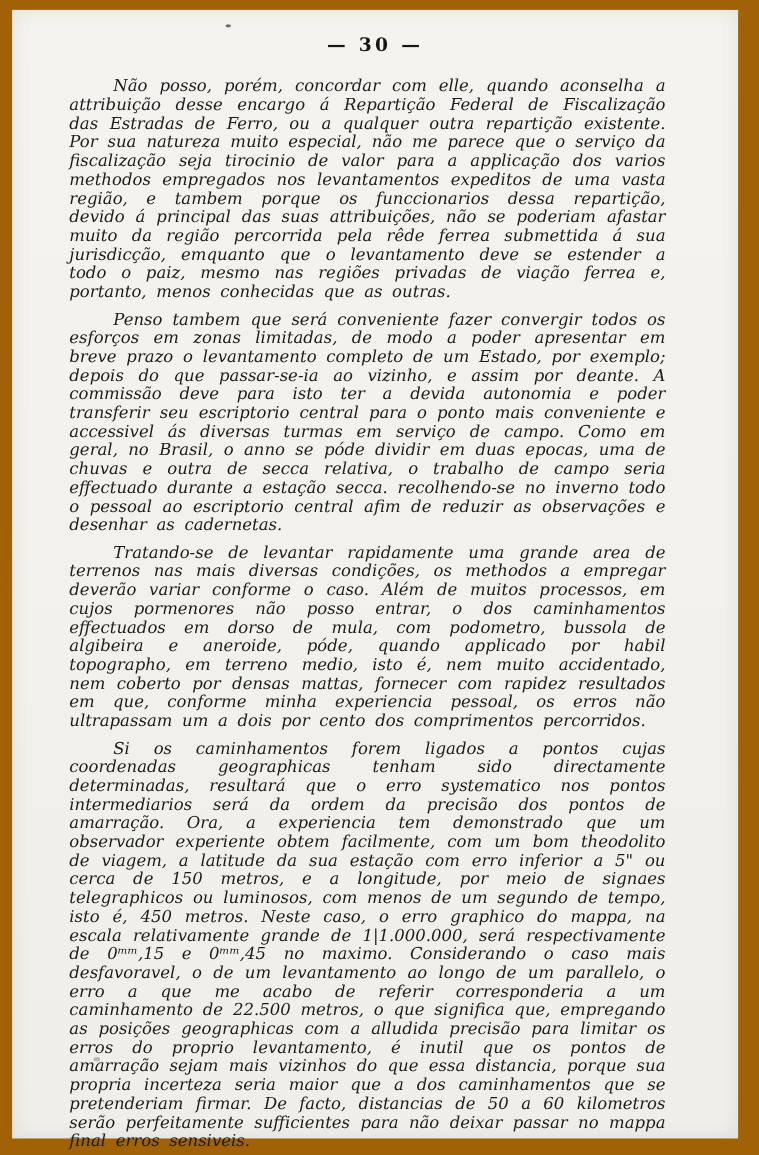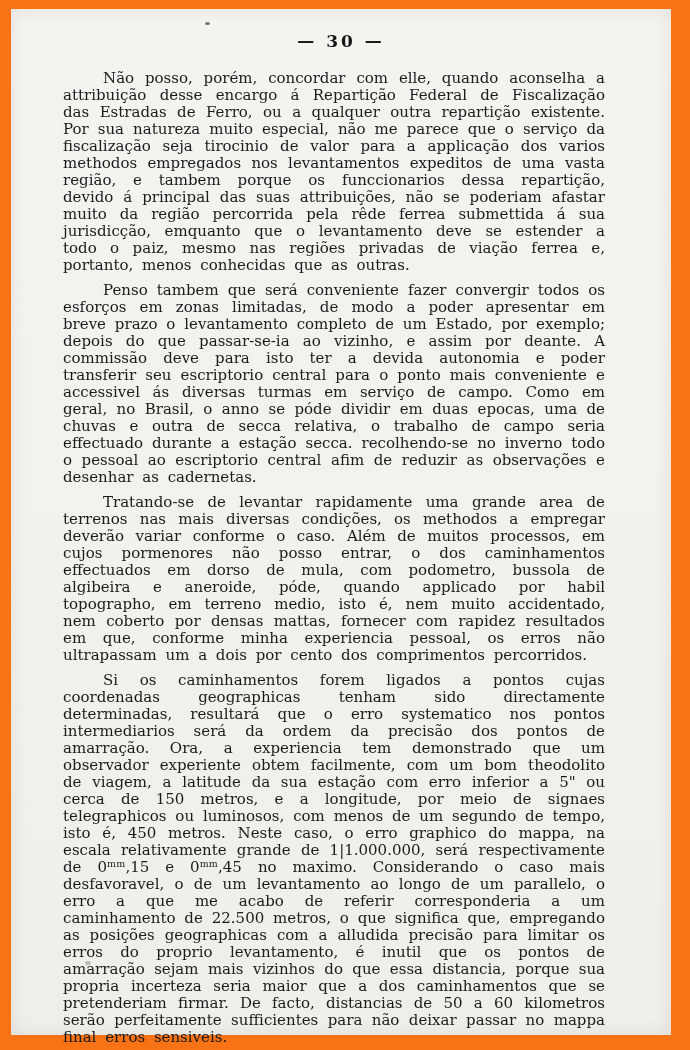--- a/index.html
+++ b/index.html
@@ -5,21 +5,21 @@
   html, body {
     margin: 0; padding: 0;
     width: 690px; height: 1050px;
     background: #0b0b0b;
     overflow: hidden;
   }
   .scan-frame {
     position: absolute;
     left: 0; top: 0;
     width: 690px; height: 1050px;
-    background: #f97316;
+    background: #a16207;
   }
   .page {
     position: absolute;
     left: 11px; top: 9px;
     width: 660px; height: 1026px;
     background: linear-gradient(180deg, #f4f3ef 0%, #f2f1ec 55%, #efeee9 100%);
     box-shadow: inset 0 0 18px rgba(0,0,0,0.08);
   }
   .page-header {
     position: absolute;
@@ -41,20 +41,21 @@
     font-family: "DejaVu Serif", serif;
     font-size: 15px;
     line-height: 17px;
     color: #1b1b1b;
     text-align: justify;
     word-spacing: 4px;
   }
   .para {
     margin: 0 0 8px 0;
     text-indent: 40px;
+    font-style: italic;
   }
   .speck {
     position: absolute;
     border-radius: 50%;
   }
   .speck.s1 { left: 194px; top: 13px; width: 5px; height: 3px; background: #6f6f6f; }
   .speck.s2 { left: 74px; top: 952px; width: 6px; height: 4px; background: #b9b8b3; }
 </style>
 </head>
 <body>

